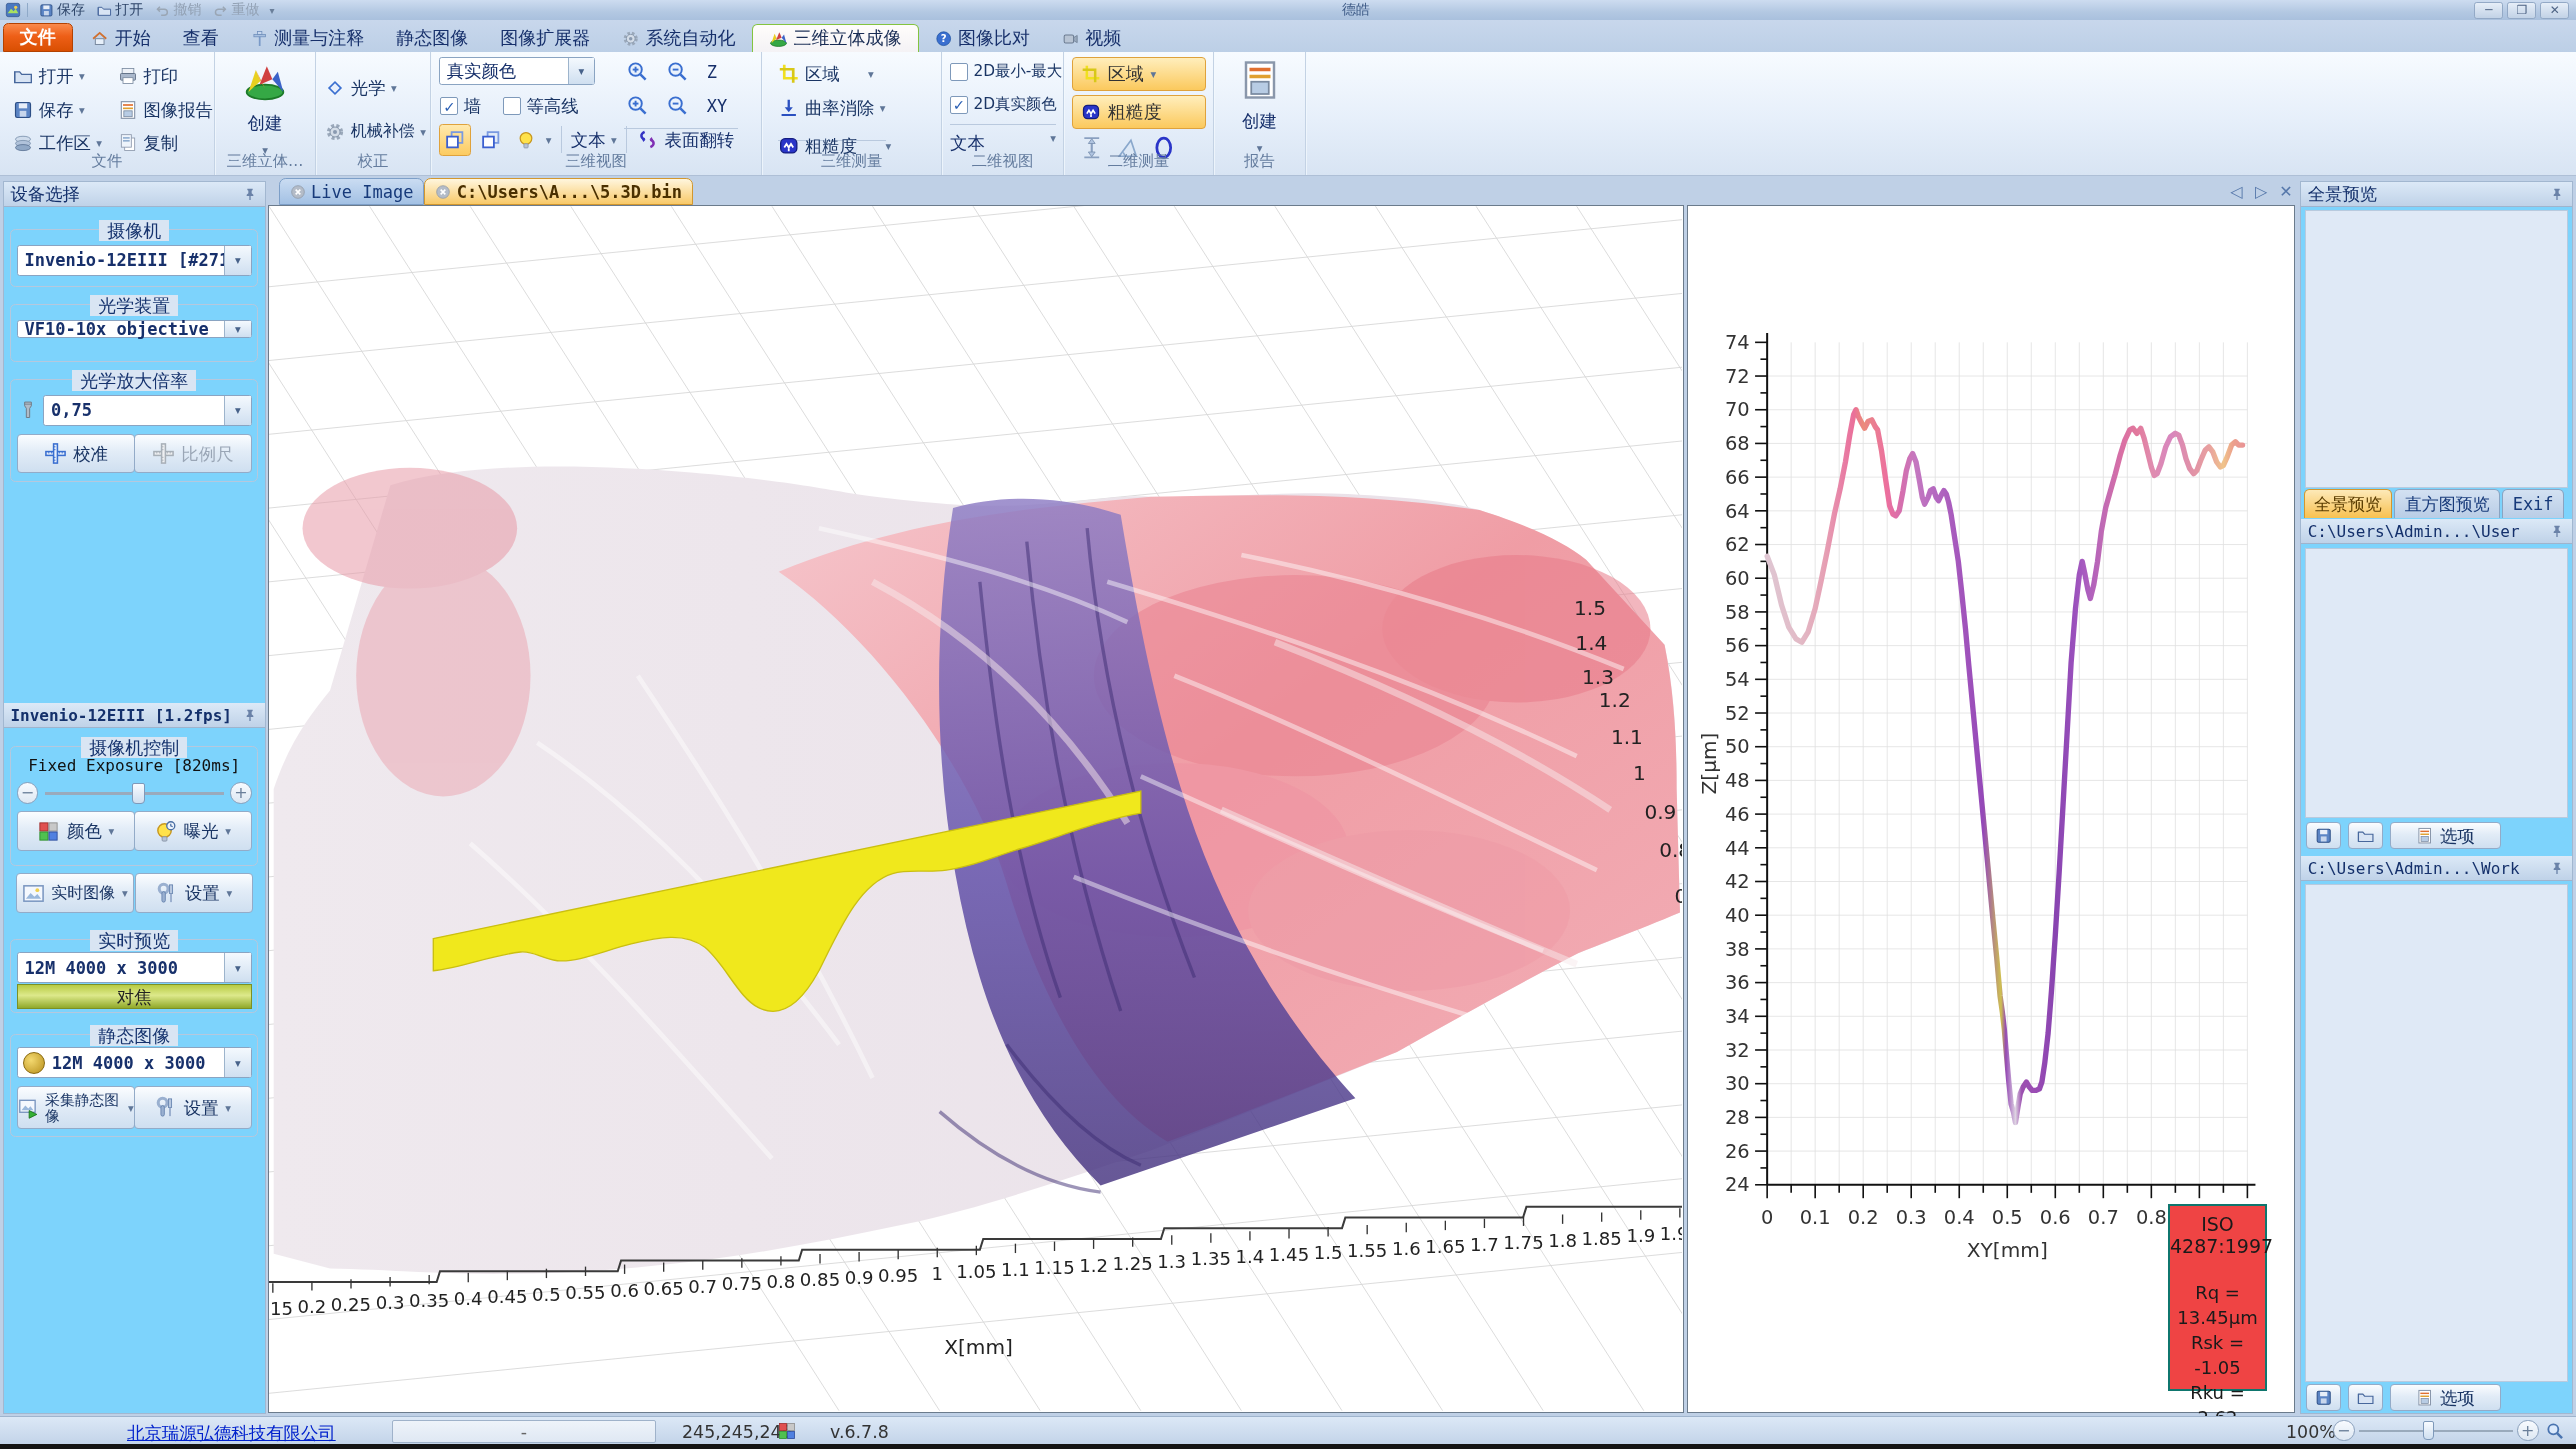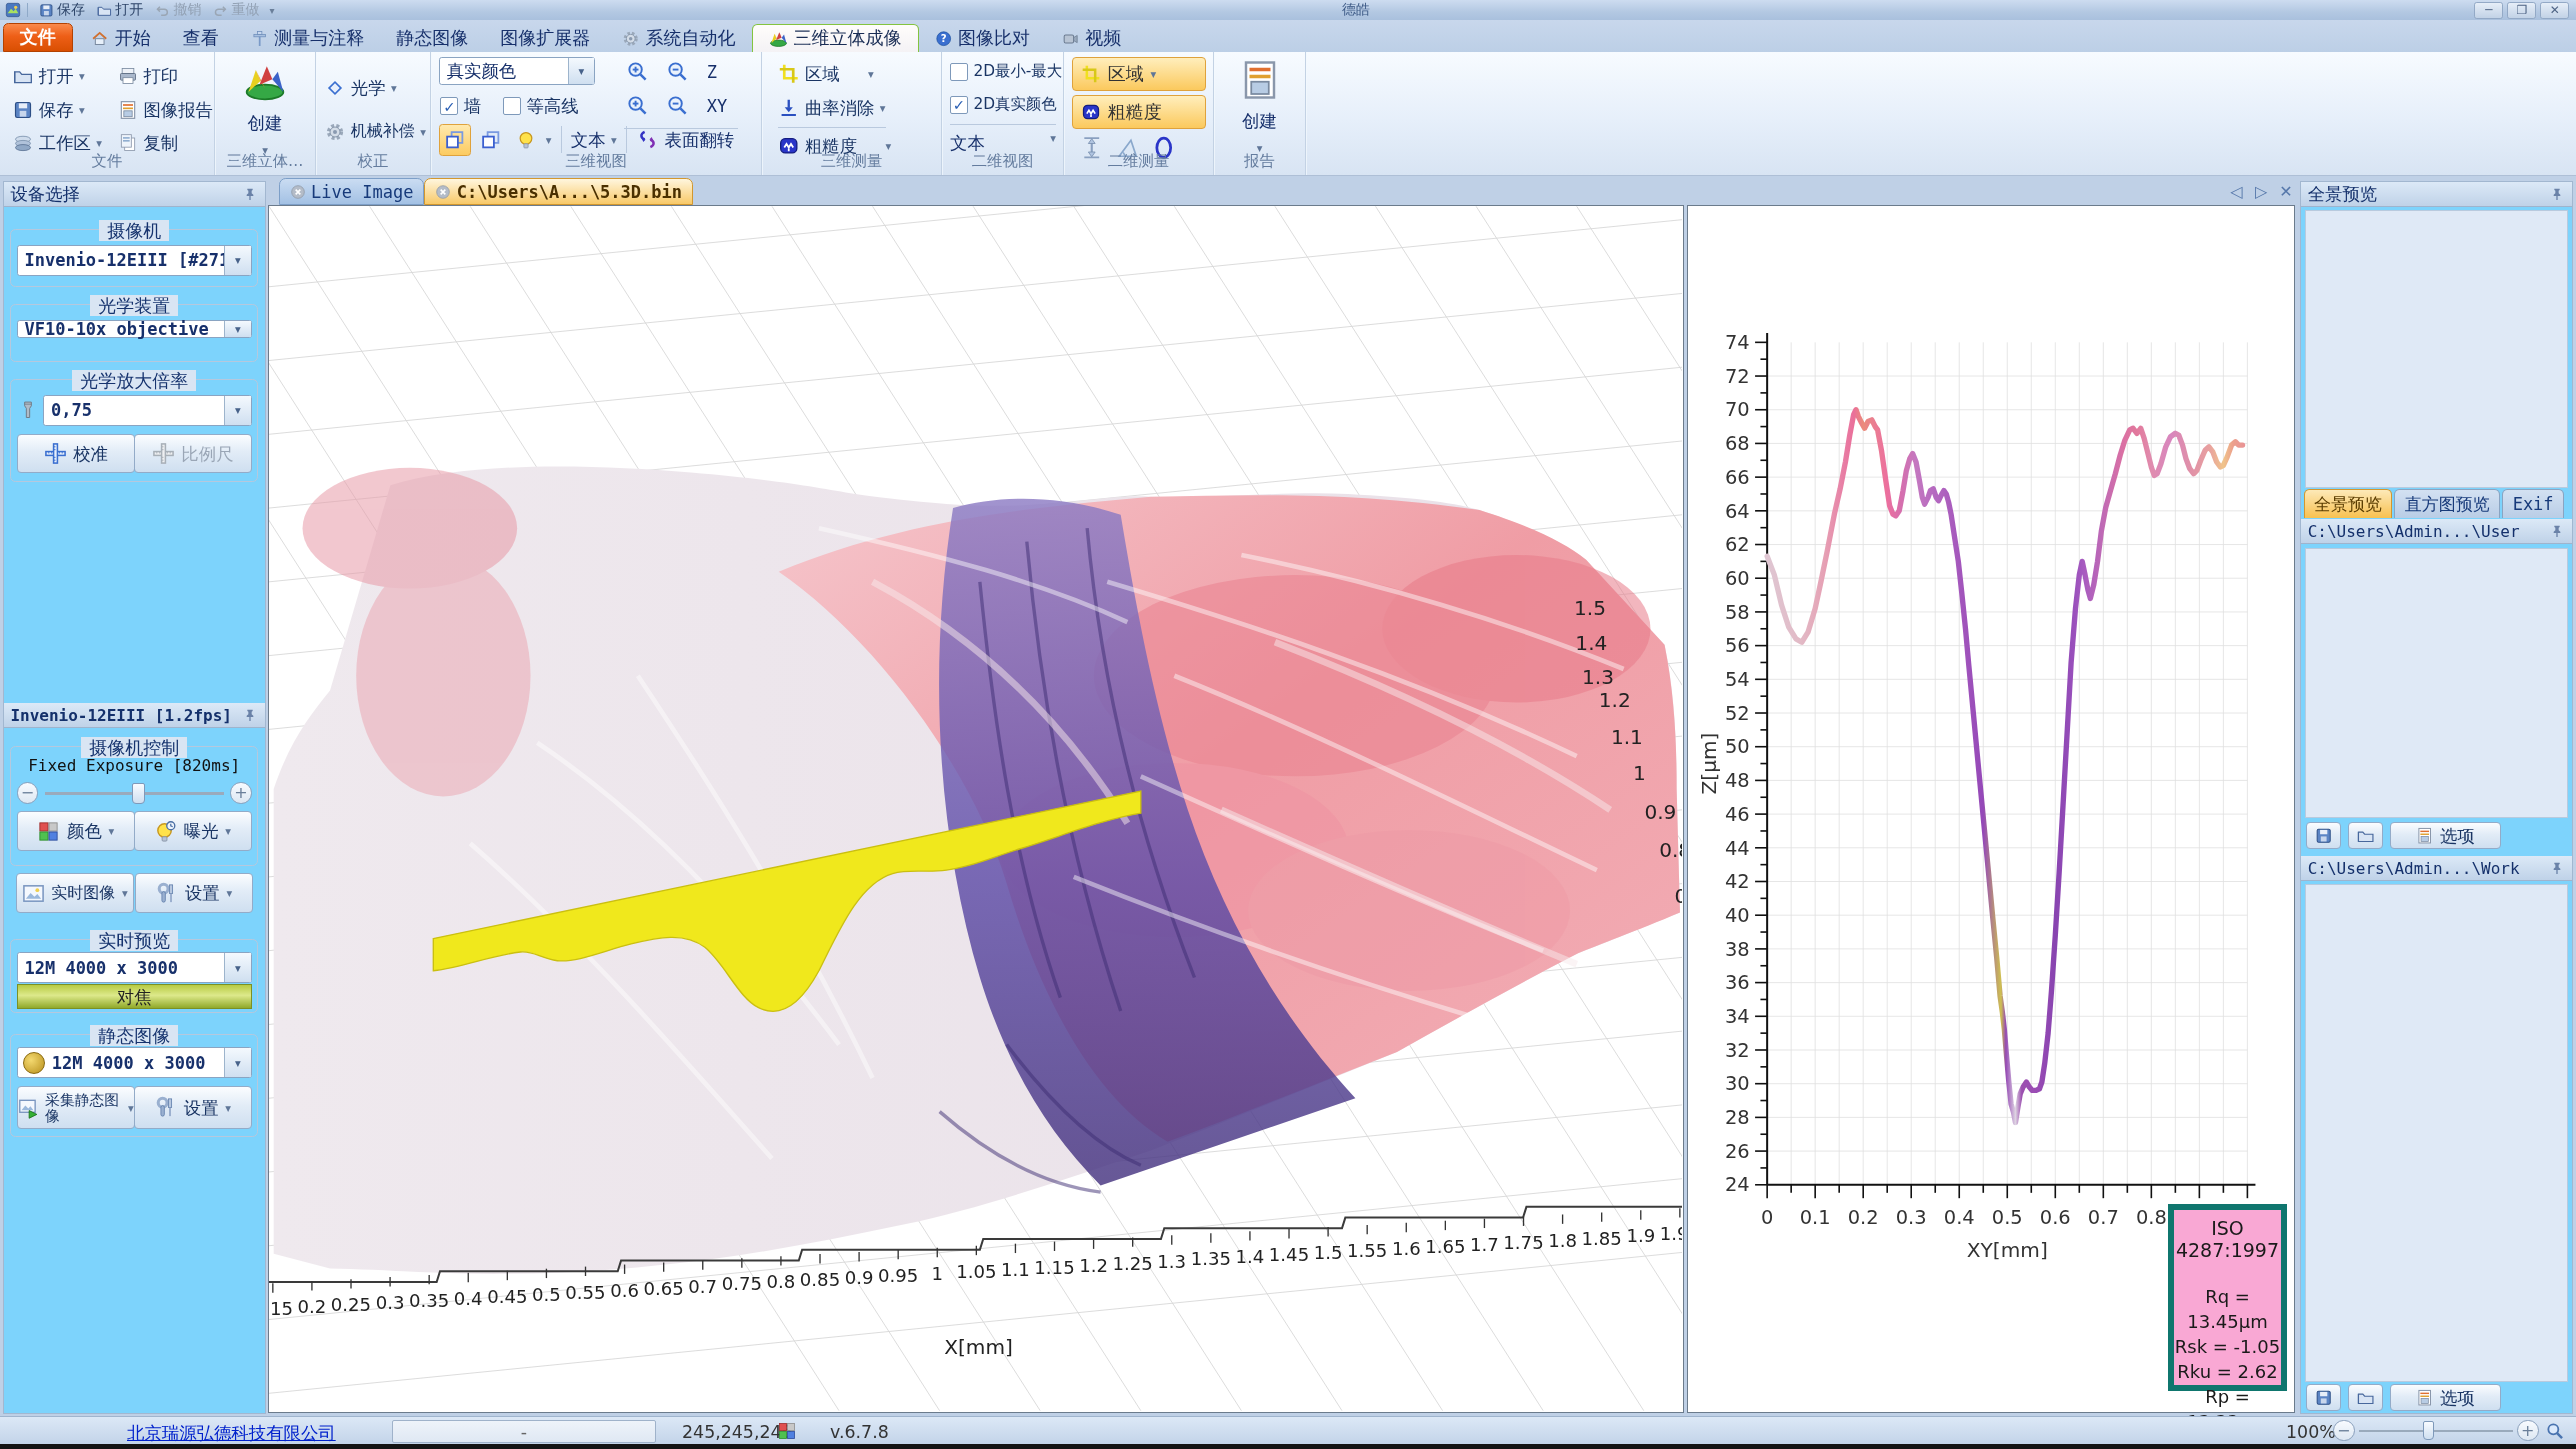--- a/index.html
+++ b/index.html
@@ -58,21 +58,21 @@
   .dtab{height:25px;display:flex;align-items:center;gap:5.4px;padding:0 10px;border-radius:6.7px 6.7px 0 0;
     font-family:"DejaVu Sans Mono",monospace;font-size:17px}
   .dtab.inactive{background:linear-gradient(#cadcf2,#a3c1e4);border:0.7px solid #7d9fc8;color:#173a7a}
   .dtab.activeT{background:linear-gradient(#fff6de,#f8c968);border:0.7px solid #d2972f;color:#4a3000;font-weight:bold}
   #tabnav{position:absolute;right:5.4px;bottom:4px;display:flex;gap:12px;color:#5577aa;font-size:16px}
 
   
   #viewport{left:268px;top:205px;width:1416px;height:1208px;background:#fff;border:1.3px solid #6b7b8c;box-sizing:border-box}
   
   #chart-panel{left:1687px;top:205px;width:608px;height:1208px;background:#fff;border:1.3px solid #6b7b8c;box-sizing:border-box}
-  #iso-box{left:480px;top:998px;width:119px;height:187px;background:#f9a8d4;border:6px solid #0f766e;
+  #iso-box{left:480px;top:998px;width:99px;height:187px;background:#ef4444;border:2px solid #0f766e;
     box-sizing:border-box;text-align:center;color:#1a1a1a;font-size:18px;padding-top:6.7px}
   #iso-box .t{font-size:19px;margin-bottom:23px}
   #iso-box .v{line-height:25px}
 
   
   .sidepanel{background:#7dd3fc;border:0.7px solid #a2b7d0;box-sizing:border-box}
   #left-panel{left:2.7px;top:181px;width:263px;height:1233px}
   #right-panel{left:2300px;top:181px;width:273px;height:1233px}
   .phdr{height:24px;background:linear-gradient(#dce9f7,#bfd2e8);border-bottom:0.7px solid #9fb4cd;
     display:flex;align-items:center;padding:0 6.7px;color:#14306b;font-size:17.4px;justify-content:space-between}
@@ -516,21 +516,21 @@
   </div>
 
   <div class="rgroup" style="width:180px">
     <div class="sbtn" style="left:16px;top:6.7px">
         <svg class="ic" width="21.5" height="21.5" viewBox="0 0 32 32">
           <use href="#s-cropY"></use>
         </svg>
         <span>区域</span>
         <span class="dd" style="margin-left:23px">▾</span>
       </div>
-    <div class="sbtn" style="left:16px;top:40px;border-bottom:1.3px solid #b9c9de;padding-bottom:4px">
+    <div class="sbtn" style="left:16px;top:40px;border-bottom:1.3px solid #b9c9de;padding-bottom:17px">
         <svg class="ic" width="21.5" height="21.5" viewBox="0 0 32 32">
           <use href="#s-curv"></use>
         </svg>
         <span>曲率消除</span>
         <span class="dd">▾</span>
       </div>
     <div class="sbtn" style="left:16px;top:78px">
         <svg class="ic" width="21.5" height="21.5" viewBox="0 0 32 32">
           <use href="#s-rough"></use>
         </svg>

